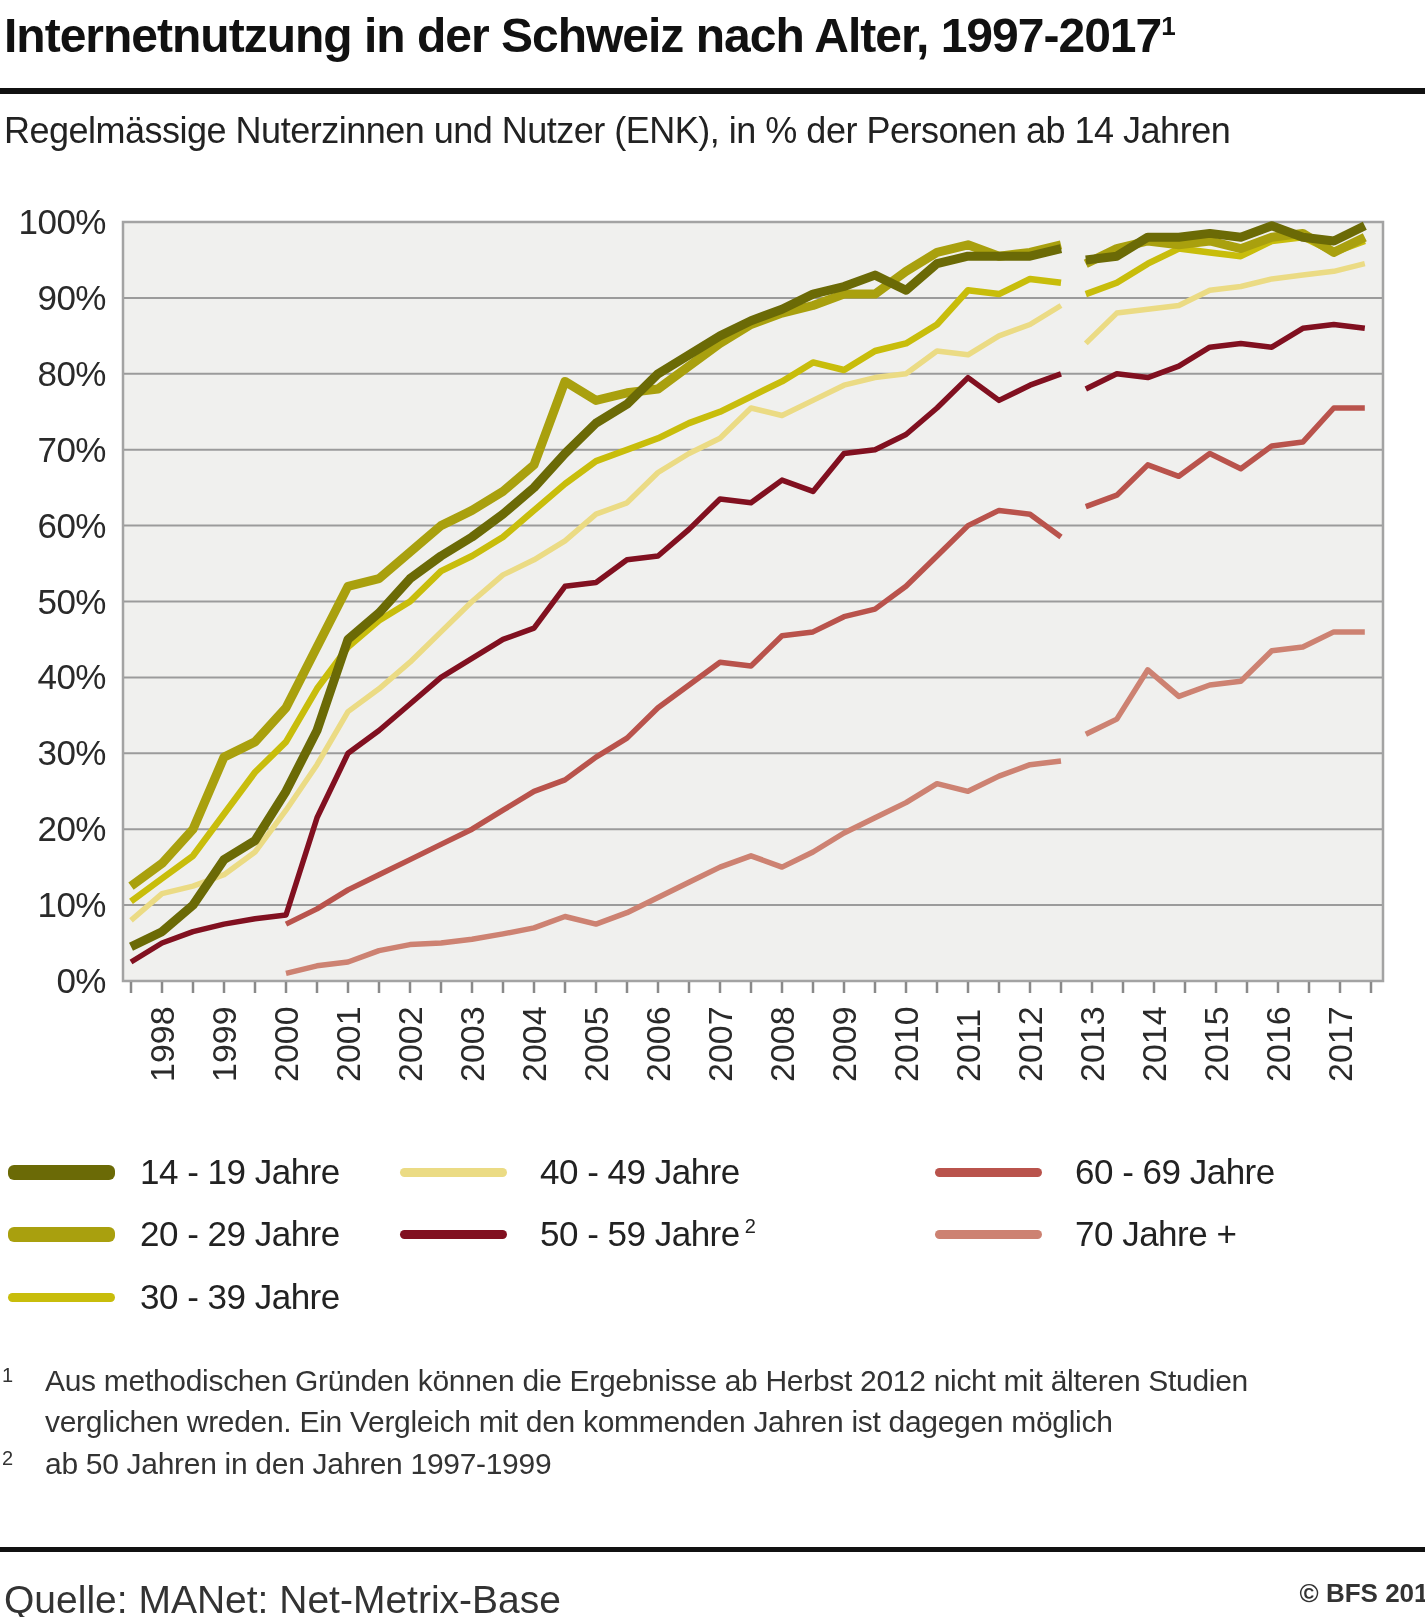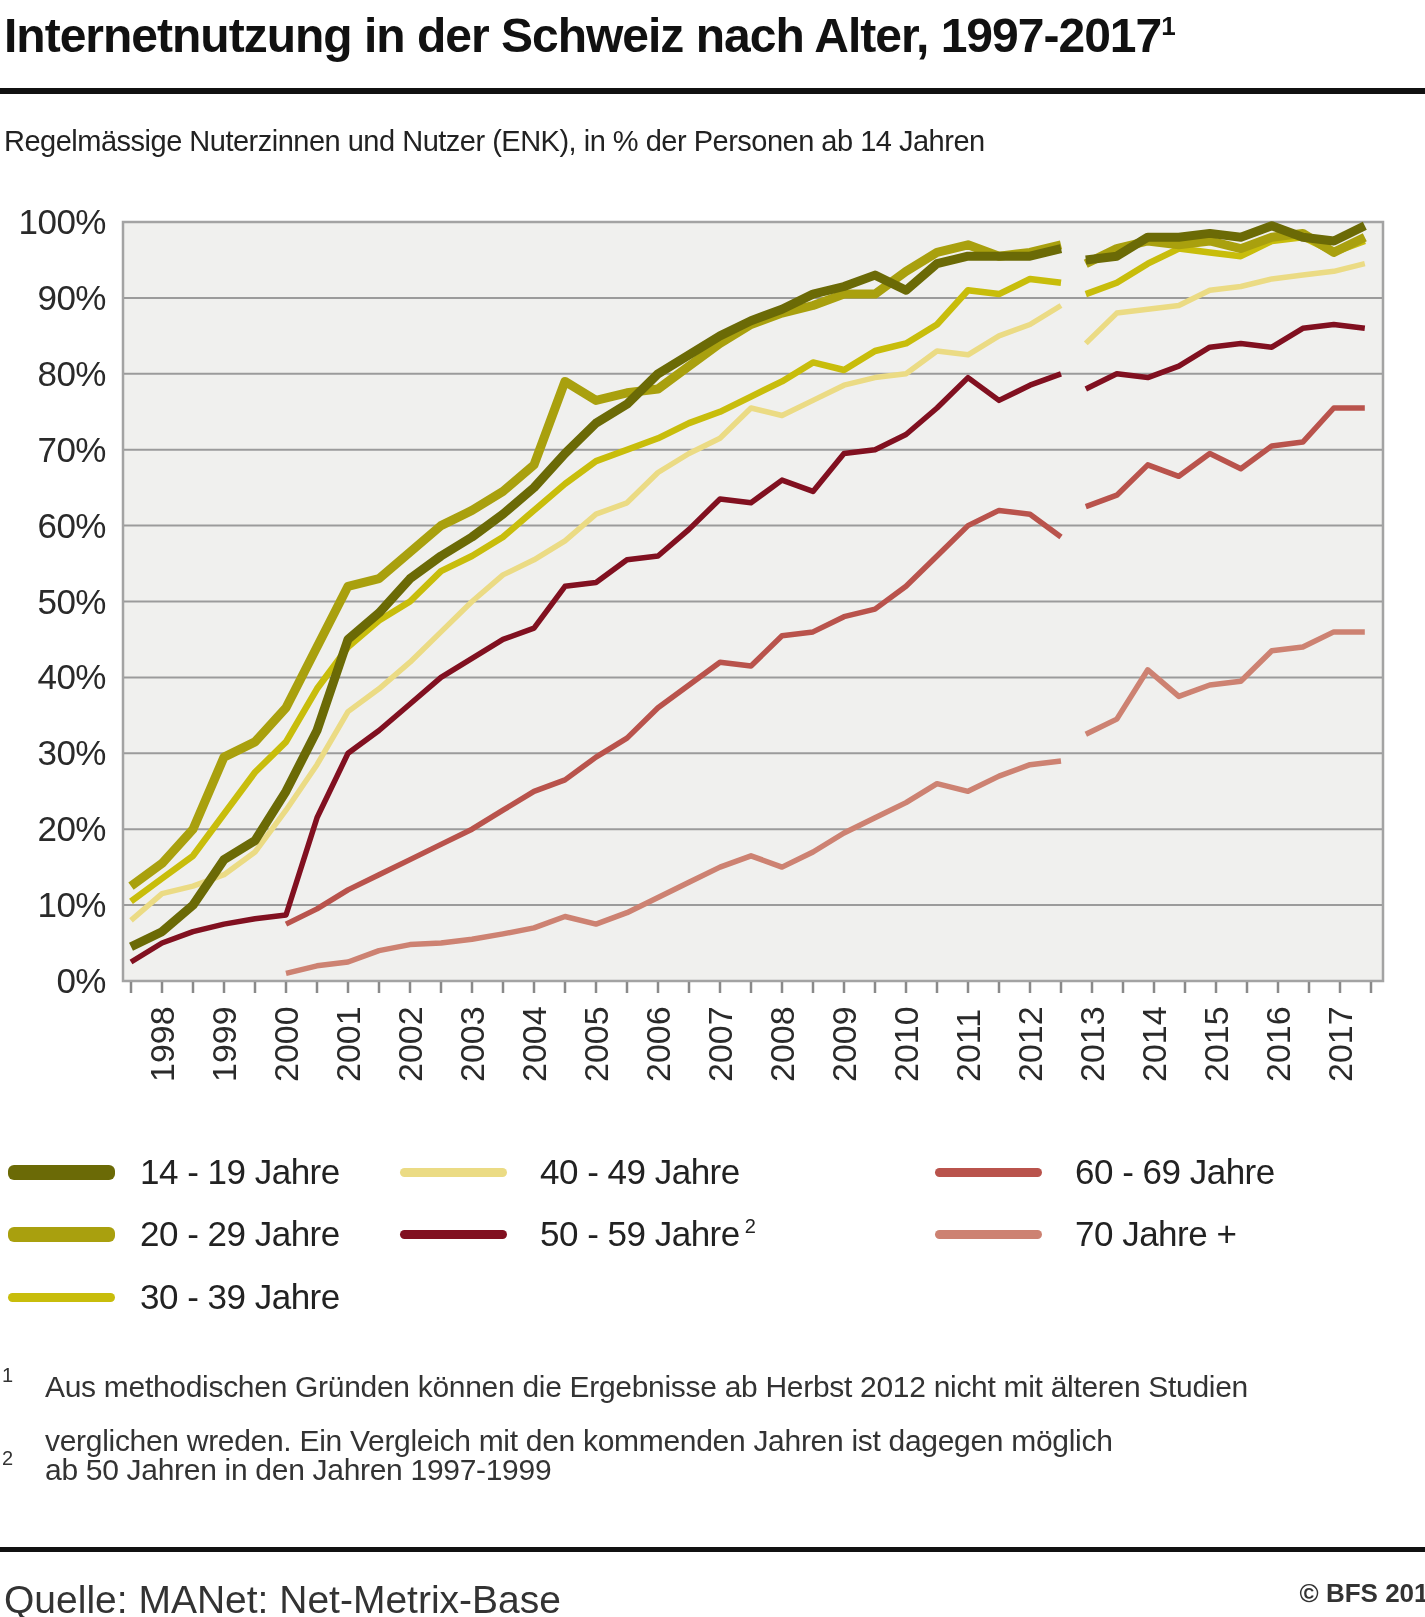--- a/index.html
+++ b/index.html
@@ -1,28 +1,28 @@
 <!DOCTYPE html>
 <html><head>
 <meta charset="utf-8">
 <style>
   html,body{margin:0;padding:0;background:#fff;}
   .page{position:relative;width:1425px;height:1617px;background:#fff;overflow:hidden;
         font-family:"Liberation Sans", sans-serif;color:#1a1a1a;padding-left:24px;}
   .title{position:absolute;left:4px;top:8px;font-size:48px;font-weight:bold;letter-spacing:-1px;color:#111;white-space:nowrap;}
   .title sup{font-size:26px;font-weight:bold;}
   .title-rule{position:absolute;left:0;top:88px;width:1425px;height:6px;background:#111;}
-  .subtitle{position:absolute;left:4px;top:125px;font-size:29px;letter-spacing:-0.5px;color:#222;white-space:nowrap;}
+  .subtitle{position:absolute;left:4px;top:110px;font-size:36px;letter-spacing:-0.5px;color:#222;white-space:nowrap;}
   #chart-svg{position:absolute;left:0;top:200px;}
   #chart-svg text{font-family:"Liberation Sans", sans-serif;fill:#2a2a2a;}
   .legend-swatch{position:absolute;border-radius:6px;}
   .legend-label{position:absolute;font-size:35px;letter-spacing:-0.5px;color:#222;white-space:nowrap;}
   .legend-label sup{font-size:20px;}
   .footnote-sup{position:absolute;font-size:20px;color:#333;}
-  .footnote-text{position:absolute;font-size:30px;letter-spacing:-0.3px;line-height:54px;color:#333;max-width:1340px;}
+  .footnote-text{position:absolute;font-size:30px;letter-spacing:-0.3px;line-height:41px;color:#333;max-width:1340px;}
   .footer-rule{position:absolute;left:0;top:1547px;width:1425px;height:5px;background:#111;}
   .footer-left{position:absolute;left:4px;top:1578px;font-size:39px;color:#333;}
   .footer-right{position:absolute;right:6px;top:1578px;font-size:26px;color:#333;font-weight:bold;}
 </style>
 </head>
 <body>
 
 <div class="page">
 
   <div class="title"><span>Internetnutzung in der Schweiz nach Alter, 1997-2017</span><sup>1</sup></div>

